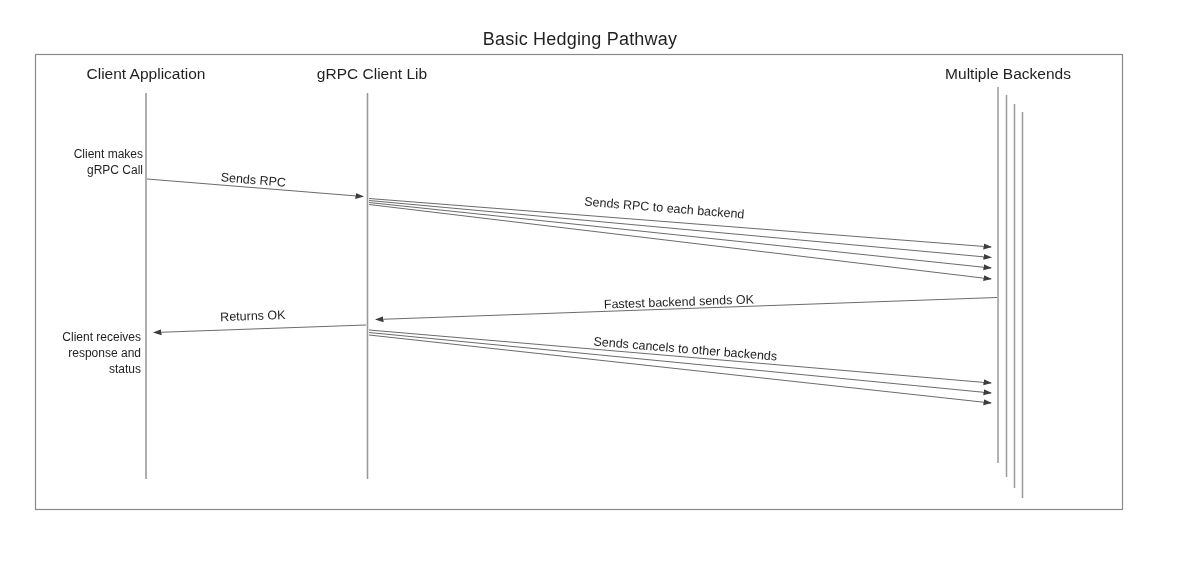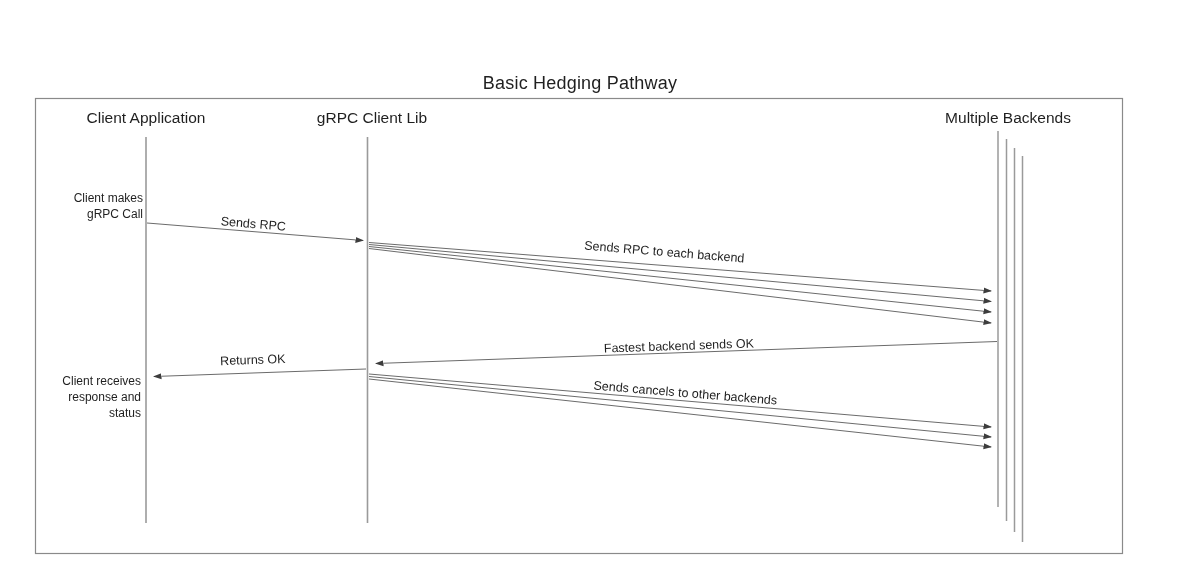--- a/index.html
+++ b/index.html
@@ -8,21 +8,20 @@
     width: 1178px;
     height: 562px;
     background: #ffffff;
     font-family: "Liberation Sans", sans-serif;
     overflow: hidden;
   }
   .canvas-wrap {
     position: relative;
     width: 1178px;
     height: 442px;
-    margin-top: 44px;
   }
   svg text {
     fill: #1f1f1f;
   }
   .title-text {
     font-size: 18px;
     letter-spacing: 0.2px;
   }
   .actor-text {
     font-size: 15.5px;

